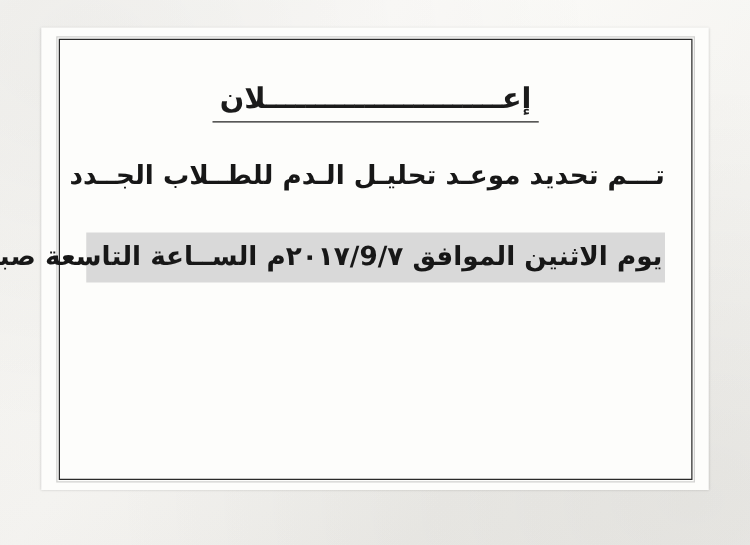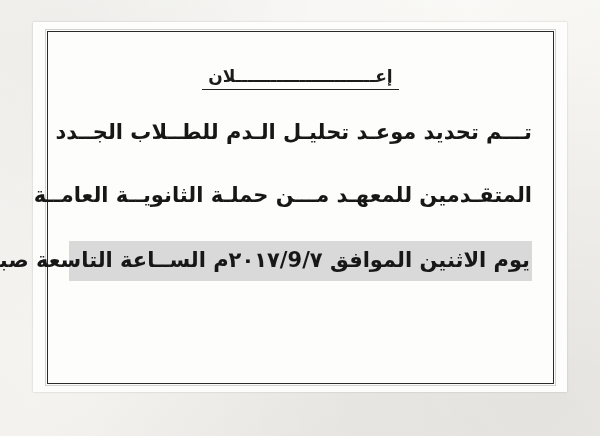--- a/index.html
+++ b/index.html
@@ -70,21 +70,21 @@
     text-align: right;
   }
   .title-row {
     text-align: center;
     margin-top: 10px;
     margin-bottom: 26px;
   }
   .title {
     display: inline-block;
     font-family: "DejaVu Sans", sans-serif;
-    font-size: 17px;
+    font-size: 23px;
     font-weight: 700;
     color: #1b1b1b;
     letter-spacing: 1px;
     border-bottom: 1.4px solid #222;
     padding: 0 6px 2px 6px;
     line-height: 1.3;
   }
   .para {
     font-family: "DejaVu Sans", sans-serif;
     font-size: 21px;
@@ -122,20 +122,19 @@
   <div class="frame"></div>
 
   <div class="doc-body">
 
     <div class="title-row">
       <span class="title">إعــــــــــــــــــــــــلان</span>
     </div>
 
     <p class="para line1">تـــم تحديد موعـد تحليـل الـدم للطــلاب الجــدد</p>
 
-    <p class="para line2">المتقـدمين للمعهـد مـــن حملـة الثانويــة العامــة</p>
 
     <p class="para line3">يوم الاثنين الموافق ٢٠١٧/9/٧م الســاعة التاسعة صباحا.</p>
 
     <div class="spacer-bottom"></div>
 
   </div>
 </div>
 
 </body></html>

